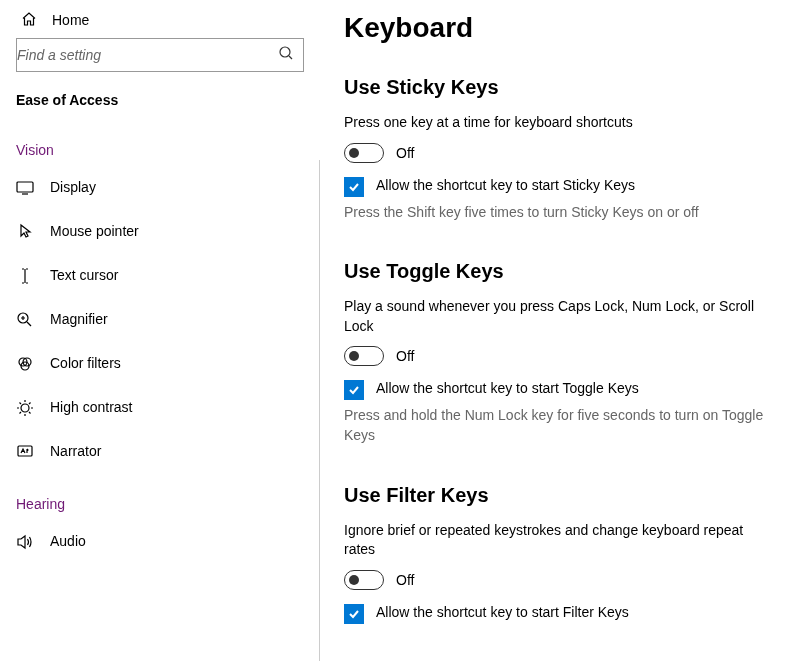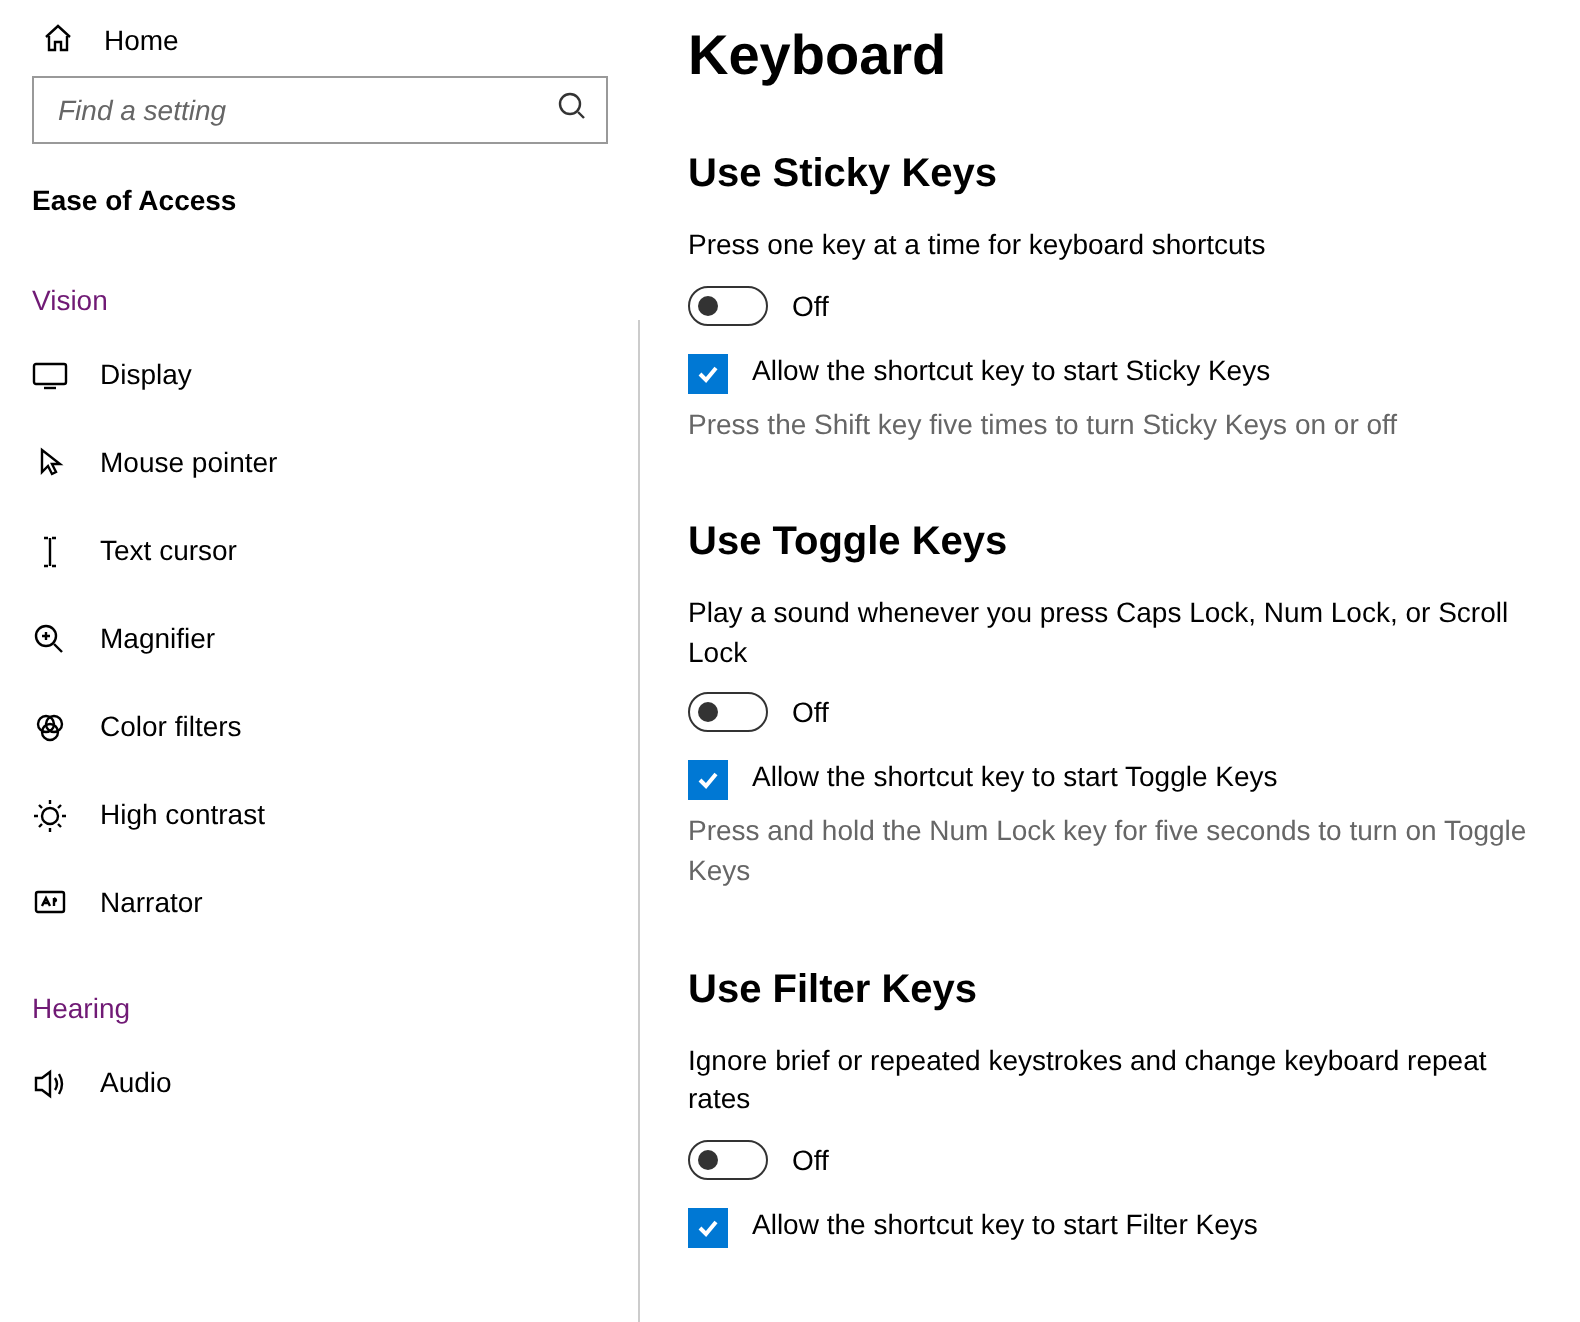--- a/index.html
+++ b/index.html
@@ -41,21 +41,21 @@
     padding: 0 16px 12px 16px;
   }
   .search-box {
     position: relative;
   }
   .search-input {
     width: 100%;
     height: 34px;
     border: 1px solid #999;
     background: #fff;
-    padding: 0 34px 0 12px;
+    padding: 0 34px 0 0;
     font-size: 14px;
     font-family: inherit;
     outline: none;
     font-style: italic;
     color: #8b5cf6;
   }
   .search-input::placeholder { color: #666; font-style: italic; }
   .search-icon {
     position: absolute;
     right: 10px;

